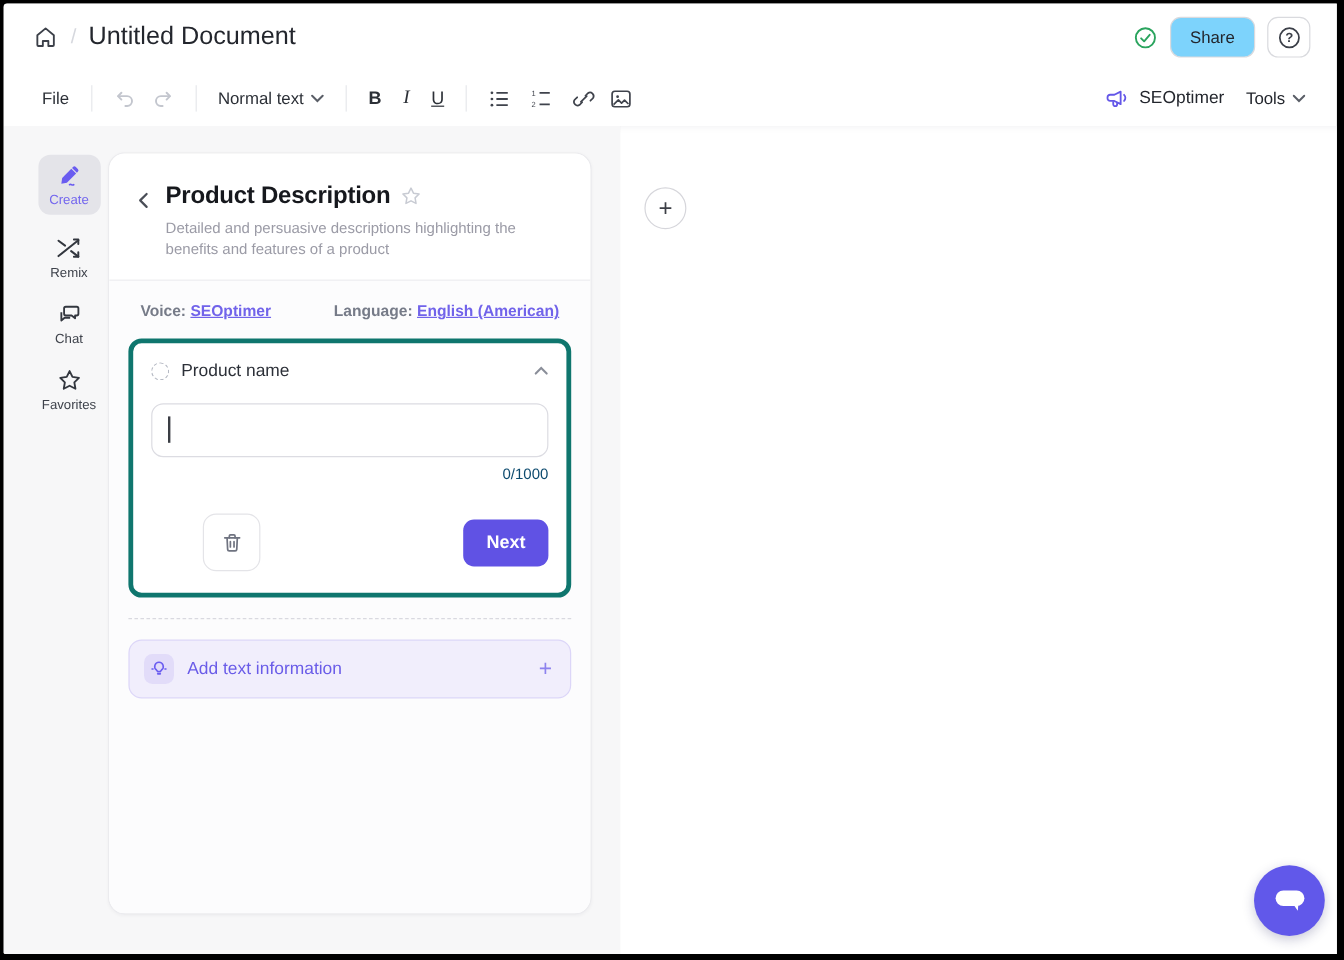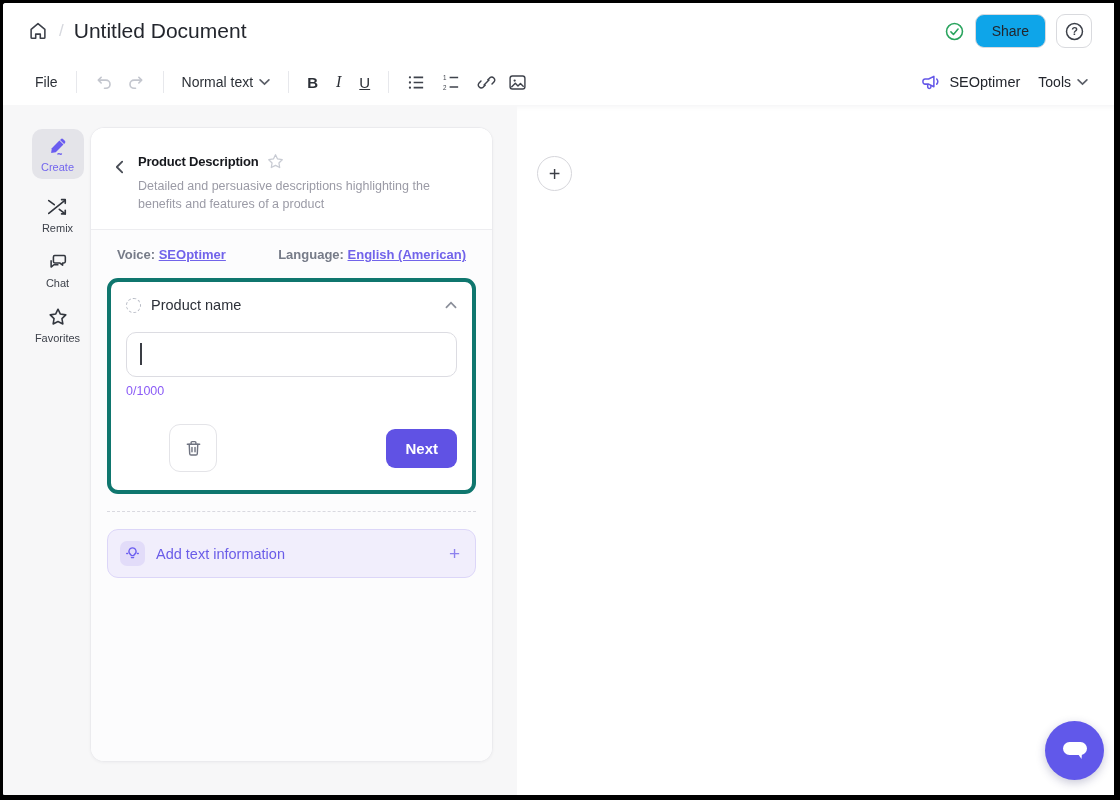--- a/index.html
+++ b/index.html
@@ -26,21 +26,21 @@
     display: flex; align-items: center;
     padding: 0 22px 0 24px;
   }
   .topbar .left { display: flex; align-items: center; gap: 10px; }
   .icon-btn { background: none; border: none; cursor: pointer; display: flex; align-items: center; justify-content: center; color: #3c4049; }
   .crumb-slash { color: #d6d8de; font-size: 17px; font-weight: 400; }
   .doc-title { font-size: 21px; color: #23262d; font-weight: 500; }
   .topbar .right { margin-left: auto; display: flex; align-items: center; gap: 10px; }
   .check-icon { color: #2aa45e; display: flex; }
   .btn-outline {
-    border: 1px solid #d9dade; background: #0ea5e9; border-radius: 9px;
+    border: 1px solid #d9dade; background: #7dd3fc; border-radius: 9px;
     font-family: inherit; font-size: 14px; color: #23262d; font-weight: 500;
     padding: 8px 16px; cursor: pointer;
   }
   .help-btn {
     border: 1px solid #d9dade; background: #fff; border-radius: 9px;
     width: 36px; height: 34px; display: flex; align-items: center; justify-content: center;
     cursor: pointer; color: #3c4049;
   }
 
   
@@ -83,21 +83,21 @@
   .panel {
     background: #fff; border: 1px solid #ebebee; border-radius: 14px;
     height: 100%; display: flex; flex-direction: column;
     box-shadow: 0 1px 3px rgba(25,25,50,0.04);
     overflow: hidden;
   }
   .panel-header { padding: 24px 20px 16px 20px; display: flex; align-items: flex-start; background: #fff; }
   .back-btn { background: none; border: none; cursor: pointer; color: #4a4e57; padding: 6px 4px; margin-top: 2px; }
   .ph-text { margin-left: 10px; }
   .ph-title-row { display: flex; align-items: center; gap: 8px; }
-  .panel-title { font-size: 13px; font-weight: 700; color: #16181d; letter-spacing: -0.2px; text-align: center; }
+  .panel-title { font-size: 20px; font-weight: 700; color: #16181d; letter-spacing: -0.2px; text-align: center; }
   .fav-star { color: #c8cbd3; display: flex; cursor: pointer; background: none; border: none; }
   .panel-sub { margin-top: 6px; font-size: 12.5px; line-height: 1.45; color: #9b9ba6; max-width: 340px; }
   .panel-body { flex: 1; background: #fcfcfd; border-top: 1px solid #ededf0; padding: 17px 16px; }
 
   .voice-row { display: flex; justify-content: space-between; align-items: center; padding: 0 10px; margin-bottom: 16px; }
   .meta-pair { font-size: 13px; color: #767b88; font-weight: 600; }
   .meta-link { color: #7163ea; text-decoration: underline; font-weight: 600; cursor: pointer; }
 
   .card { background: #fff; border: 4px solid #0f766e; border-radius: 11px; }
   .card-head { display: flex; align-items: center; gap: 10px; padding: 15px 15px; cursor: pointer; }
@@ -107,21 +107,21 @@
 
   .card.open .card-content { padding: 4px 15px 18px; }
   .question { font-size: 15px; font-weight: 600; color: #23262d; margin: 14px 0 10px; }
   .input-wrap { position: relative; }
   .text-input {
     width: 100%; height: 45px; border: 1px solid #dcdce2; border-radius: 10px;
     font-family: inherit; font-size: 14px; color: #23262d; padding: 0 14px;
     background: #fff; outline: none;
   }
   .caret { position: absolute; left: 14px; top: 11px; width: 1.5px; height: 22px; background: #3a3d44; }
-  .char-count { text-align: left; font-size: 12.5px; color: #8b5cf6; margin-top: 7px; }
+  .char-count { text-align: right; font-size: 12.5px; color: #0c4a6e; margin-top: 7px; }
   .card-footer { display: flex; align-items: center; justify-content: space-between; margin-top: 26px; margin-left: 43px; }
   .trash-btn { width: 48px; height: 48px; border: 1px solid #e4e4e8; background: #fff; border-radius: 11px; display: flex; align-items: center; justify-content: center; color: #6f7380; cursor: pointer; }
   .next-btn {
     background: #6052e4; color: #fff; border: none; border-radius: 9px;
     font-family: inherit; font-size: 15px; font-weight: 700;
     padding: 11px 19px; cursor: pointer;
   }
 
   .card.collapsed { margin-top: 16px; }
 

